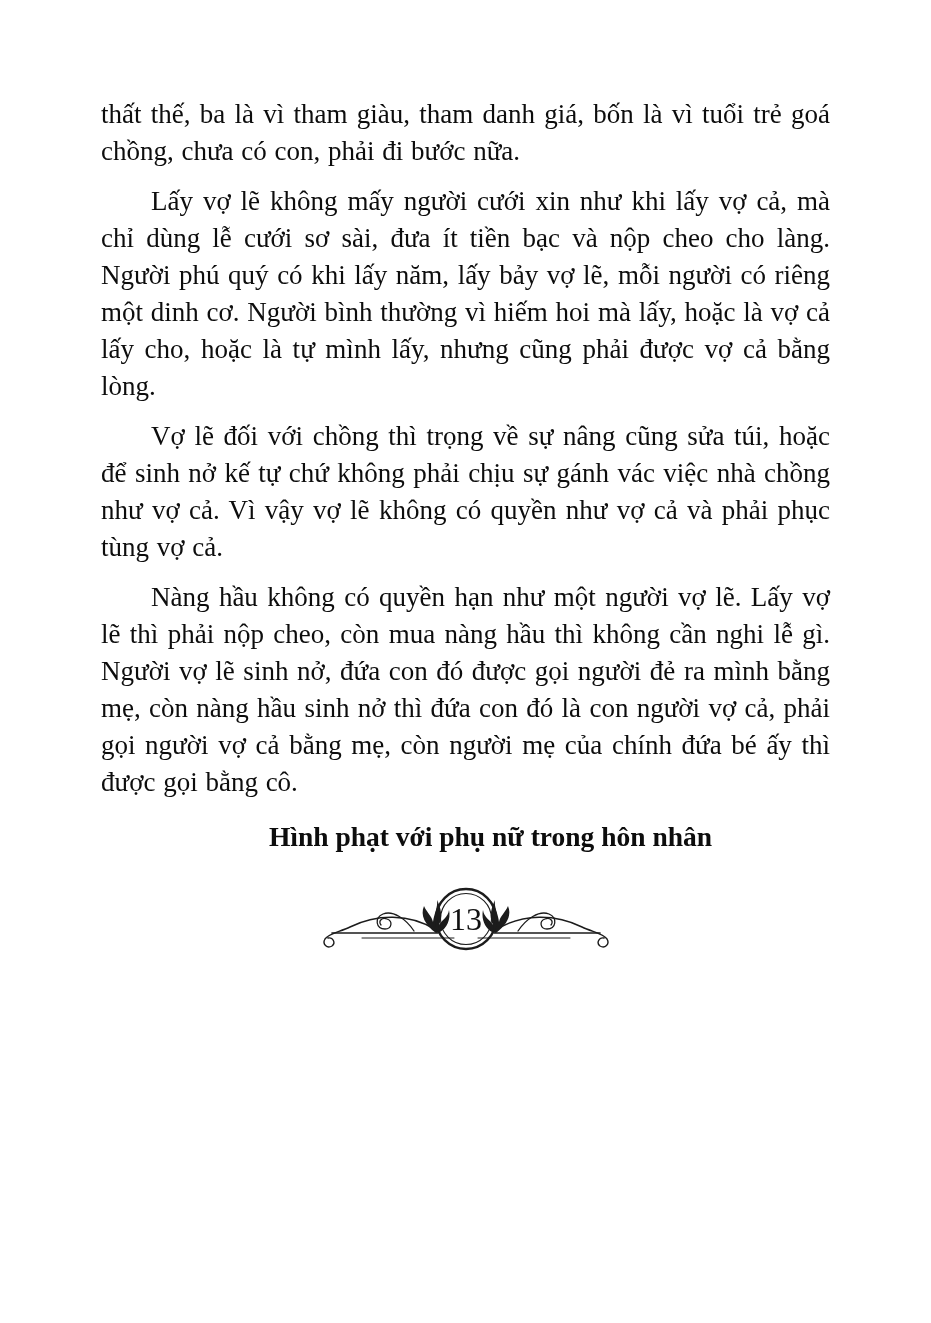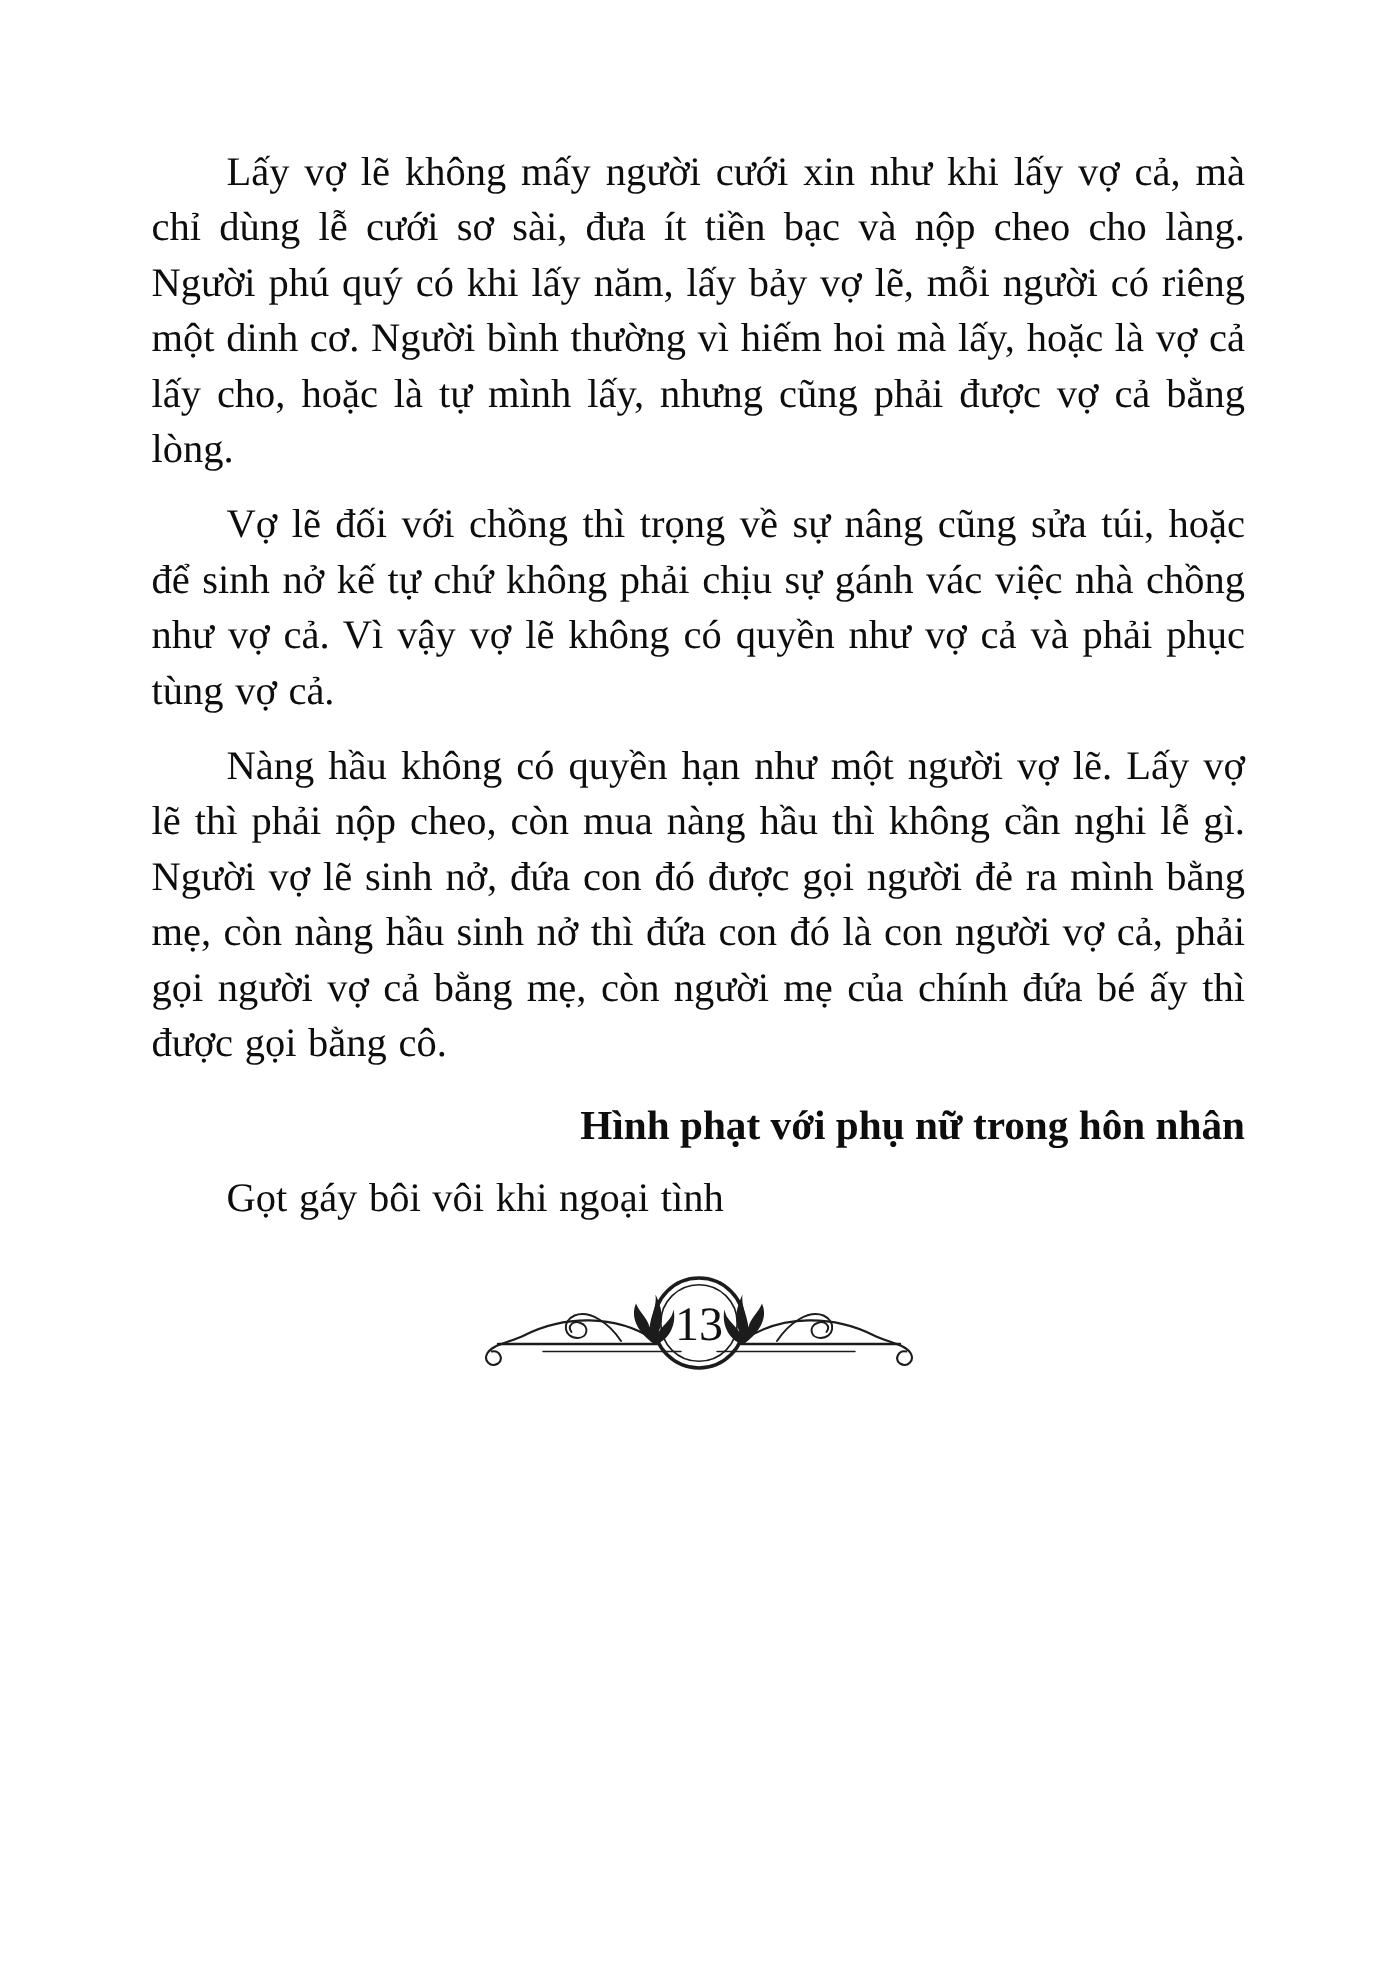--- a/index.html
+++ b/index.html
@@ -32,45 +32,45 @@
   }
   p.body-par.no-indent {
     text-indent: 0;
   }
   h2.section-heading {
     font-size: 27.5px;
     line-height: 37px;
     font-weight: bold;
     margin: 17px 0 12px 0;
     padding-left: 50px;
-    text-align: right;
+    text-align: center;
   }
   .page-footer {
     display: flex;
     justify-content: center;
     margin-top: 2px;
     text-decoration: underline;
   }
   .ornament-svg {
     display: block;
   }
   .ornament-svg text {
     font-family: "Liberation Serif", "DejaVu Serif", serif;
   }
 </style>
 </head>
 <body>
 
 <div class="page">
   <main class="text-block">
+    <p class="body-par no-indent">thất thế, ba là vì tham giàu, tham danh giá, bốn là vì tuổi trẻ goá chồng, chưa có con, phải đi bước nữa.</p>
     <p class="body-par">Lấy vợ lẽ không mấy người cưới xin như khi lấy vợ cả, mà chỉ dùng lễ cưới sơ sài, đưa ít tiền bạc và nộp cheo cho làng. Người phú quý có khi lấy năm, lấy bảy vợ lẽ, mỗi người có riêng một dinh cơ. Người bình thường vì hiếm hoi mà lấy, hoặc là vợ cả lấy cho, hoặc là tự mình lấy, nhưng cũng phải được vợ cả bằng lòng.</p>
     <p class="body-par">Vợ lẽ đối với chồng thì trọng về sự nâng cũng sửa túi, hoặc để sinh nở kế tự chứ không phải chịu sự gánh vác việc nhà chồng như vợ cả. Vì vậy vợ lẽ không có quyền như vợ cả và phải phục tùng vợ cả.</p>
     <p class="body-par">Nàng hầu không có quyền hạn như một người vợ lẽ. Lấy vợ lẽ thì phải nộp cheo, còn mua nàng hầu thì không cần nghi lễ gì. Người vợ lẽ sinh nở, đứa con đó được gọi người đẻ ra mình bằng mẹ, còn nàng hầu sinh nở thì đứa con đó là con người vợ cả, phải gọi người vợ cả bằng mẹ, còn người mẹ của chính đứa bé ấy thì được gọi bằng cô.</p>
     <h2 class="section-heading">Hình phạt với phụ nữ trong hôn nhân</h2>
-    <p class="body-par">Gọt gáy bôi vôi khi ngoại tình</p>
   </main>
 
   <footer class="page-footer">
     <svg class="ornament-svg" width="300" height="104" viewBox="0 0 300 104" xmlns="http://www.w3.org/2000/svg">
       <g stroke="#1c1c1c" fill="none" stroke-linecap="round">
         <g id="orn-left">
 
           <path d="M122 66 L16 66" stroke-width="1.6"></path>
 
           <path d="M138 71 L46 71" stroke-width="1"></path>

